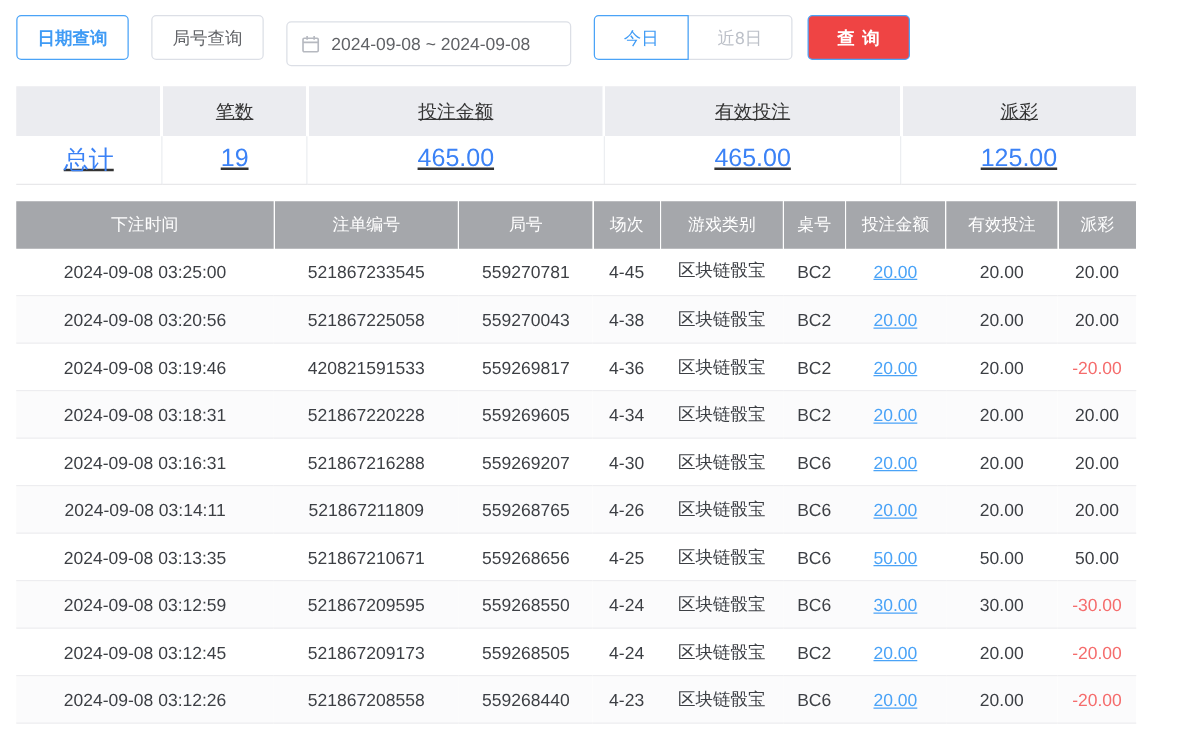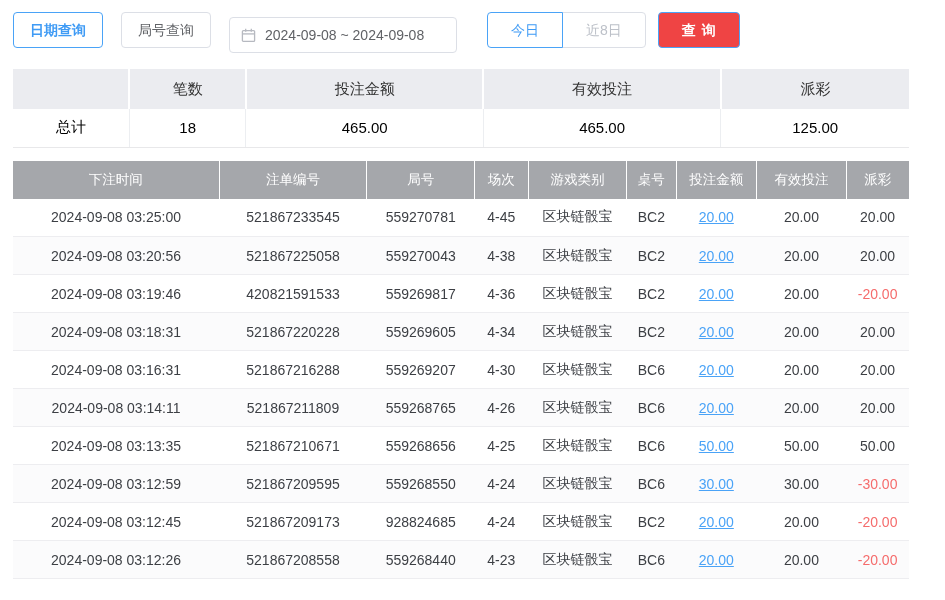--- a/index.html
+++ b/index.html
@@ -27,41 +27,41 @@
   .date-input {
     height: 36px; width: 228px; border: 1px solid #dcdfe6; border-radius: 4px;
     display: flex; align-items: center; padding: 0 11px; cursor: pointer;
     background: #fff; margin-right: 18px; margin-top: 10px;
   }
   .date-input .cal { display: inline-flex; margin-right: 9px; }
   .date-input .date-text { font-size: 14px; color: #606266; }
 
   .btn-group { display: inline-flex; margin-right: 12px; }
   .btn-group .btn { border-radius: 0; margin-left: -1px; padding: 0 23px; color: #bcc0c8; }
-  .btn-group .btn:first-child { border-radius: 4px 0 0 4px; margin-left: 12px; }
+  .btn-group .btn:first-child { border-radius: 4px 0 0 4px; margin-left: 0; }
   .btn-group .btn:last-child { border-radius: 0 4px 4px 0; }
   .btn-group .btn.active { border-color: #4aa3f7; color: #3f9bf5; position: relative; z-index: 2; }
 
   .btn-primary {
     background: #ef4444; border-color: #4aa3f7; color: #fff;
     padding: 0 17px 0 23px; letter-spacing: 6px; font-weight: bold;
   }
 
   
   table { border-collapse: collapse; table-layout: fixed; width: 896px; }
   td, th { text-align: center; font-weight: normal; overflow: hidden; white-space: nowrap; }
 
-  .summary { margin-bottom: 13px; }
+  .summary { margin-bottom: 13px; text-decoration: underline; }
   .summary thead th {
     background: #ebecf0; height: 40px; font-size: 15px; color: #333;
     border-left: 2px solid #fff;
   }
   .summary thead th:first-child { border-left: none; }
   .summary tbody td {
-    height: 38px; font-size: 15px; color: #000000;
+    height: 38px; font-size: 20px; color: #3b82f6;
     border-bottom: 1px solid #e8e8ea; border-right: 1px solid #eceef1;
   }
   .summary tbody td:last-child { border-right: none; }
 
   
   .records thead th {
     background: #a5a7ab; color: #ffffff; height: 38px; font-size: 13.5px;
     border-right: 1px solid rgba(255,255,255,0.45);
   }
   .records thead th:last-child { border-right: none; }
@@ -115,21 +115,21 @@
         <th></th>
         <th>笔数</th>
         <th>投注金额</th>
         <th>有效投注</th>
         <th>派彩</th>
       </tr>
     </thead>
     <tbody>
       <tr>
         <td>总计</td>
-        <td>18</td>
+        <td>19</td>
         <td>465.00</td>
         <td>465.00</td>
         <td>125.00</td>
       </tr>
     </tbody>
   </table>
 
   <table class="records content-w">
     <colgroup>
       <col style="width:23%">
@@ -240,21 +240,21 @@
           <td>4-24</td>
           <td>区块链骰宝</td>
           <td>BC6</td>
           <td><a class="bet-link">30.00</a></td>
           <td>30.00</td>
           <td class="neg">-30.00</td>
         </tr>
         <tr>
           <td>2024-09-08 03:12:45</td>
           <td>521867209173</td>
-          <td>928824685</td>
+          <td>559268505</td>
           <td>4-24</td>
           <td>区块链骰宝</td>
           <td>BC2</td>
           <td><a class="bet-link">20.00</a></td>
           <td>20.00</td>
           <td class="neg">-20.00</td>
         </tr>
         <tr>
           <td>2024-09-08 03:12:26</td>
           <td>521867208558</td>

